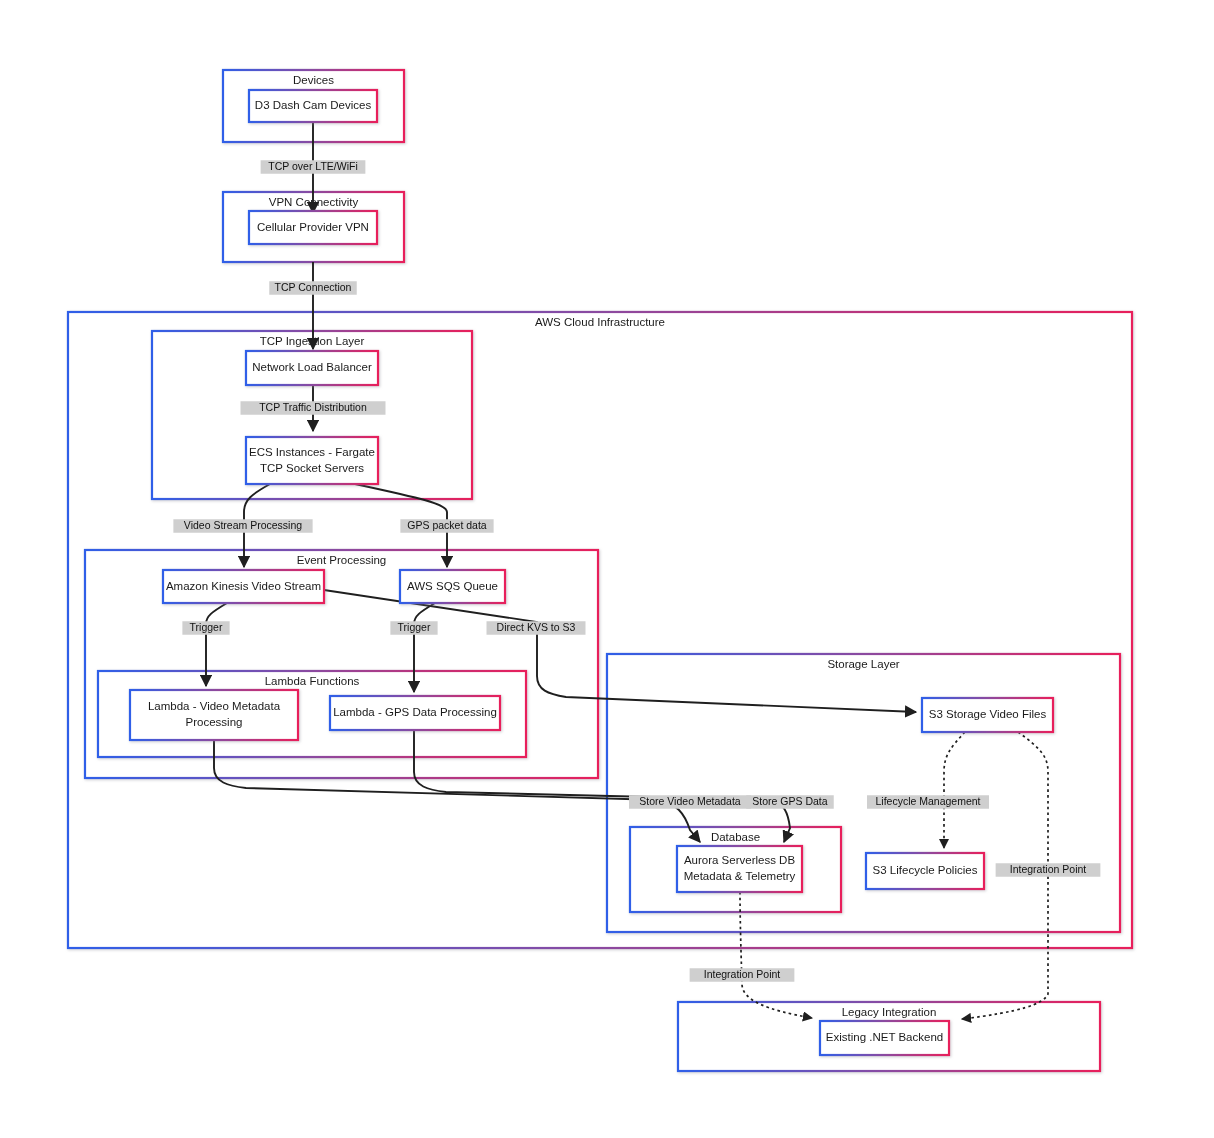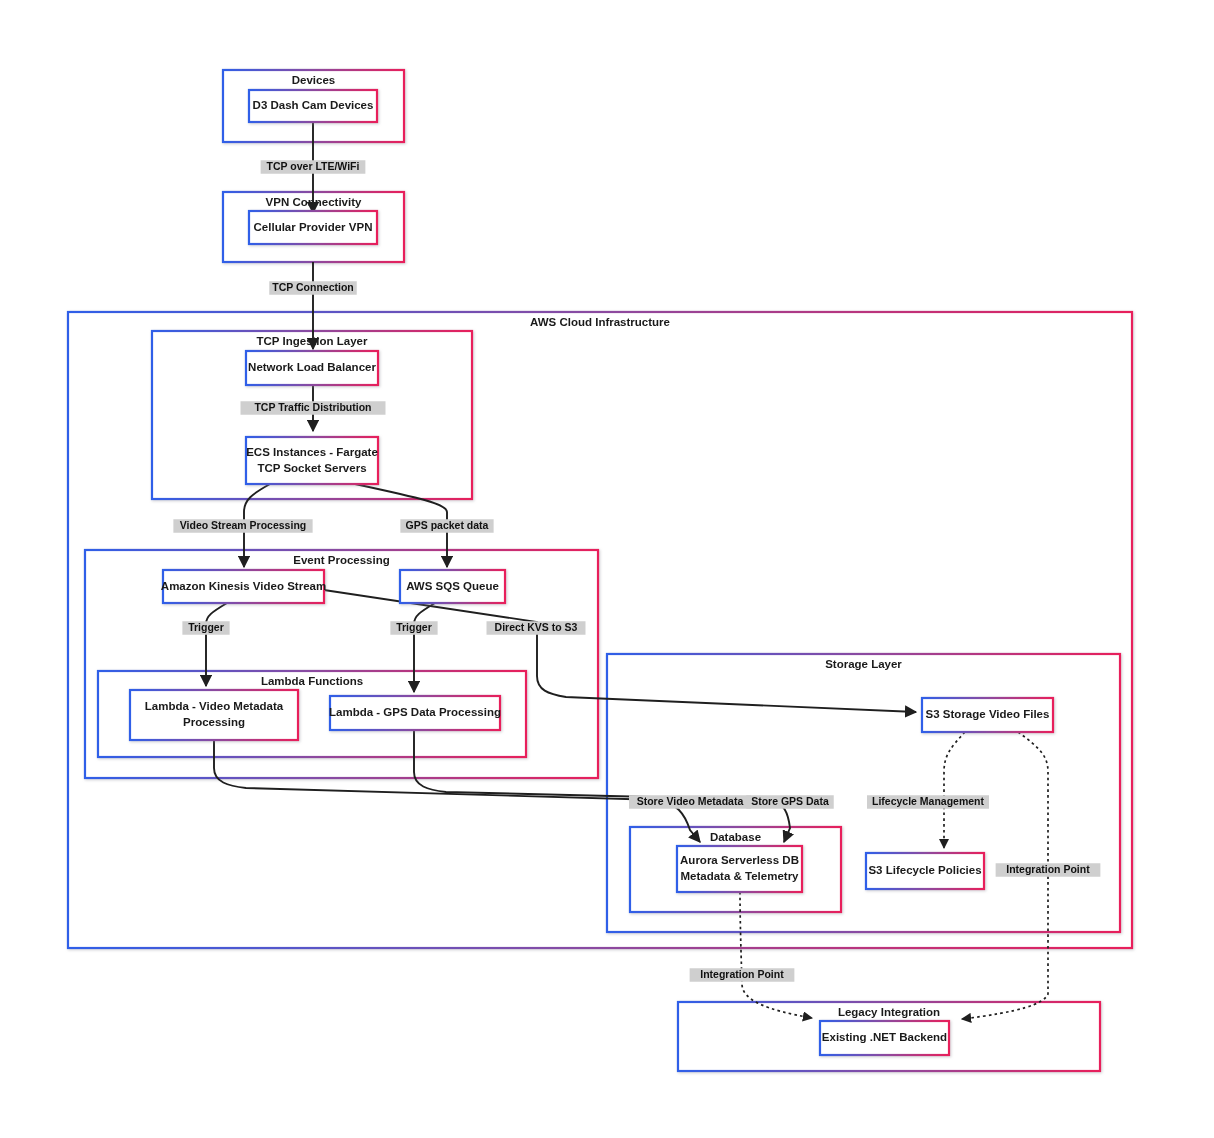--- a/index.html
+++ b/index.html
@@ -10,21 +10,20 @@
   body {
     font-family: "Liberation Sans", sans-serif;
     width: 1214px;
     height: 1138px;
     overflow: hidden;
   }
   #diagram-root {
     position: relative;
     width: 1214px;
     height: 913px;
-    font-weight: bold;
   }
   svg#diagram-svg {
     position: absolute;
     top: 0;
     left: 0;
     width: 1214px;
     height: 1138px;
     display: block;
   }
   .cluster-rect,

